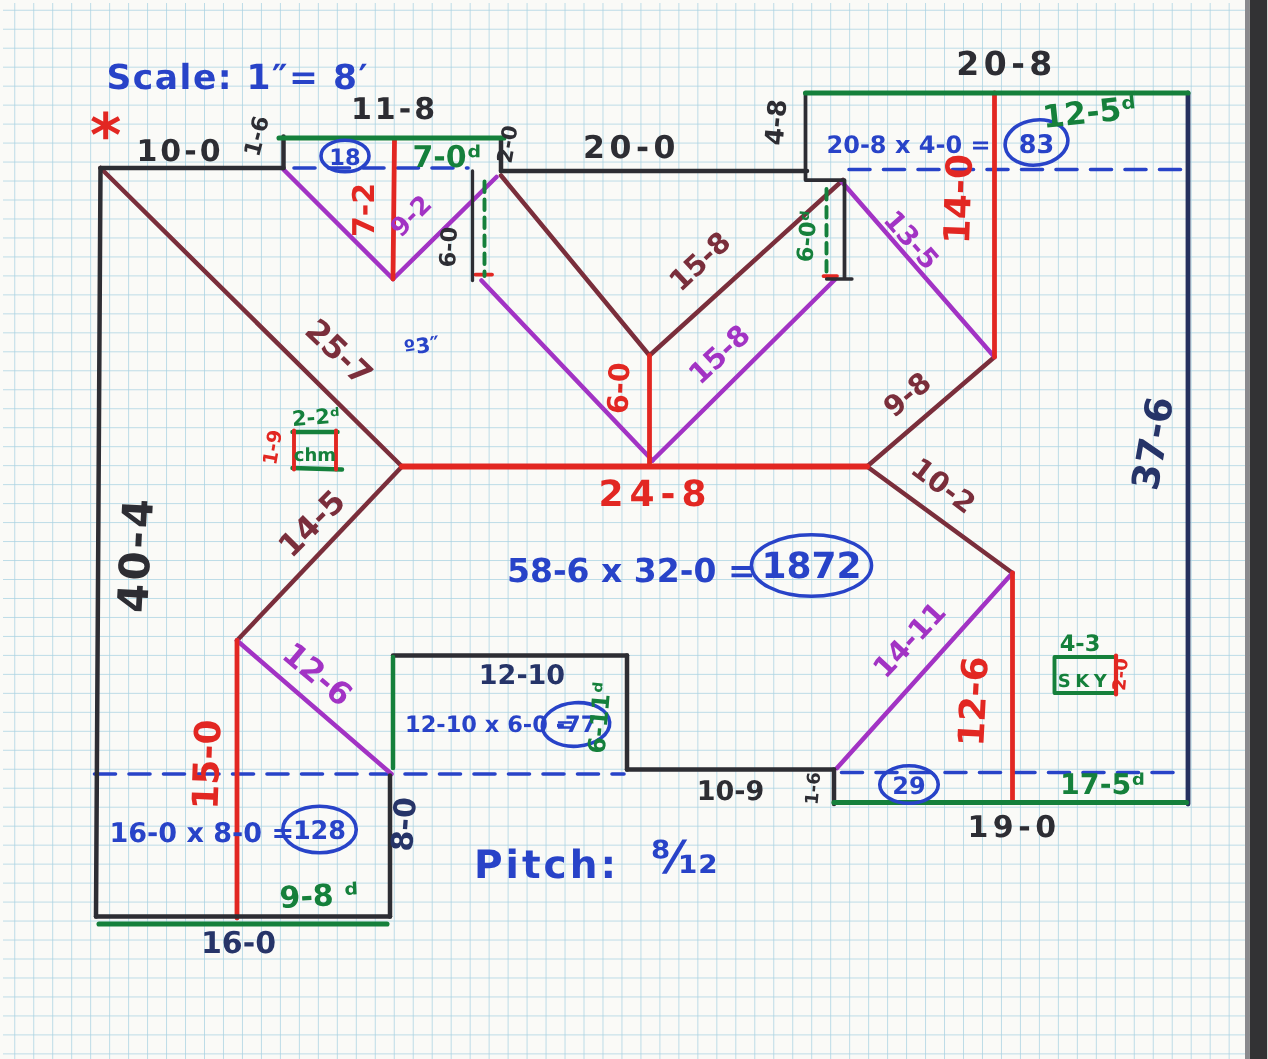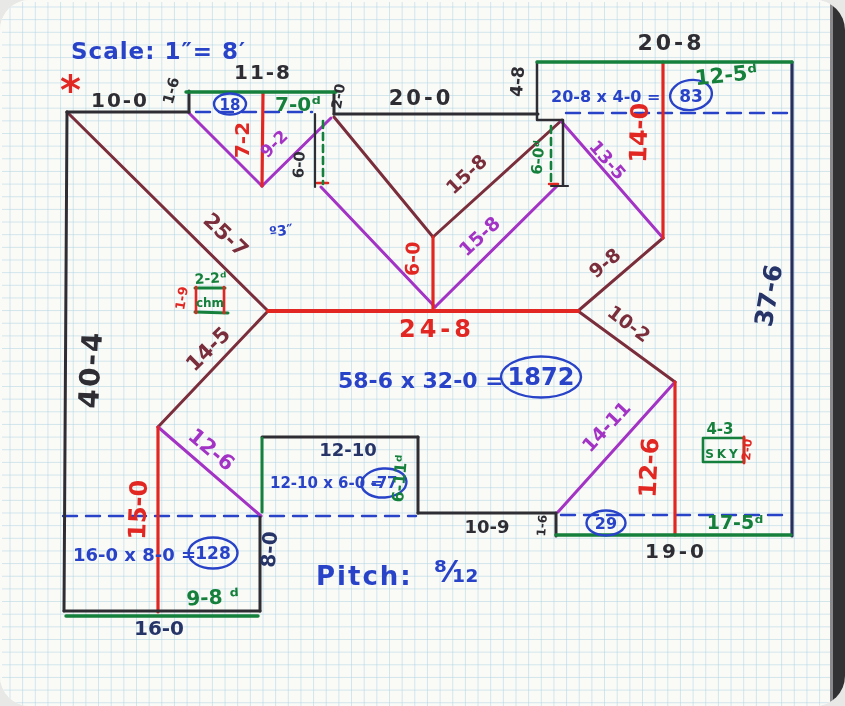--- a/index.html
+++ b/index.html
@@ -1,17 +1,17 @@
 <!DOCTYPE html>
 <html><head>
 <meta charset="utf-8">
 <style>
   html,body{margin:0;padding:0;background:#e8e8e6;}
   #stage{position:relative;width:845px;height:706px;background:#fafaf7;overflow:hidden;
-         font-family:"DejaVu Sans",sans-serif;border-radius:30px;}
+         font-family:"DejaVu Sans",sans-serif;}
   svg{position:absolute;left:0;top:0;}
   text{font-family:"DejaVu Sans",sans-serif;font-weight:bold;}
   .tx-black{fill:#2d2d33}.tx-navy{fill:#263468}.tx-blue{fill:#2843c8}
   .tx-red{fill:#e22722}.tx-green{fill:#15803b}.tx-purple{fill:#a233c4}.tx-maroon{fill:#7a2e3b}
   .ln-black{stroke:#2d2d33}.ln-navy{stroke:#25305e}.ln-blue{stroke:#2843c8}
   .ln-red{stroke:#e22722}.ln-green{stroke:#15803b}.ln-purple{stroke:#a233c4}.ln-maroon{stroke:#7a2e3b}
   line,polyline,rect.box,ellipse{fill:none;stroke-linecap:round;stroke-linejoin:round;}
 </style>
 </head>
 <body>

